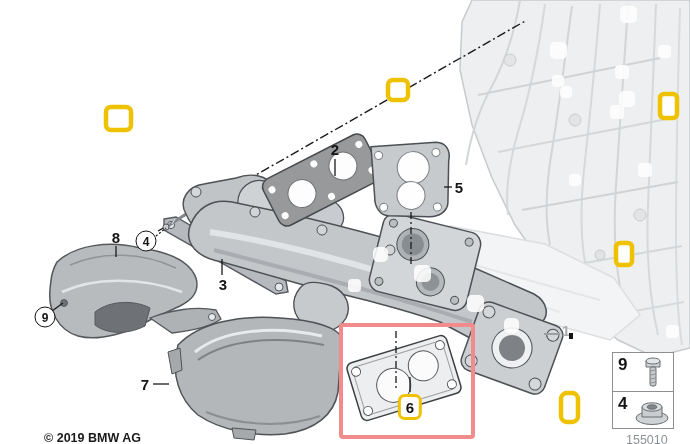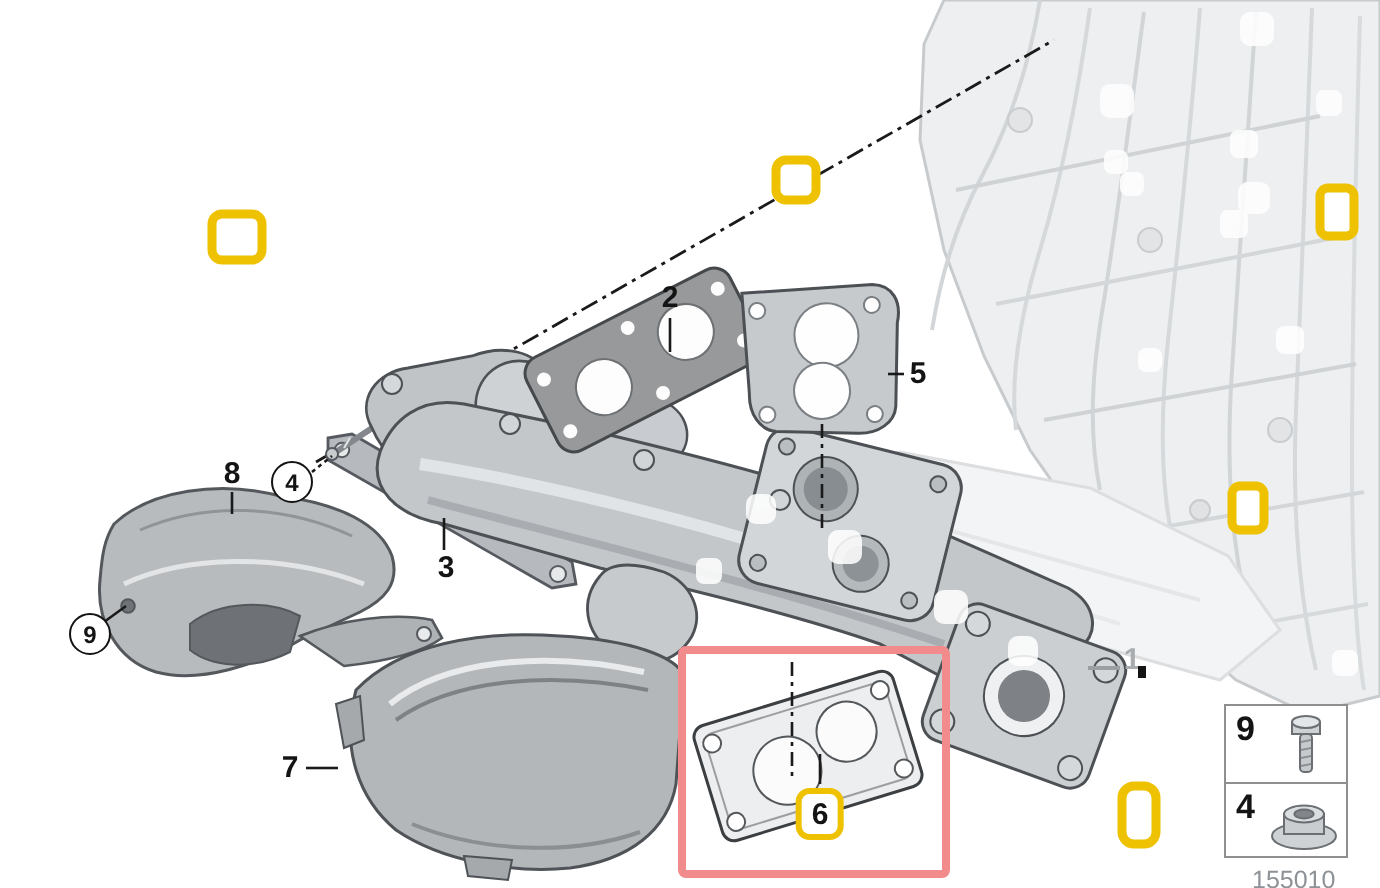--- a/index.html
+++ b/index.html
@@ -249,15 +249,16 @@
       <span class="num">4</span>
       <svg style="left:20px;top:8px;" width="38" height="26" viewBox="0 0 38 26">
         <ellipse cx="19" cy="18" rx="16" ry="6.5" fill="#ced2d5" stroke="#6b6f73"></ellipse>
         <path d="M9,7 L29,7 L29,17 L9,17 Z" fill="#c9cdd0" stroke="#6b6f73"></path>
         <ellipse cx="19" cy="7" rx="10" ry="4.2" fill="#dbdee0" stroke="#6b6f73"></ellipse>
         <ellipse cx="19" cy="7" rx="4.8" ry="2.2" fill="#82868a" stroke="#6b6f73"></ellipse>
       </svg>
     </div>
   </div>
 
+  <div class="copyright">© 2019 BMW AG</div>
   <div class="sheetnum">155010</div>
 
 </div>
 
 </body></html>

